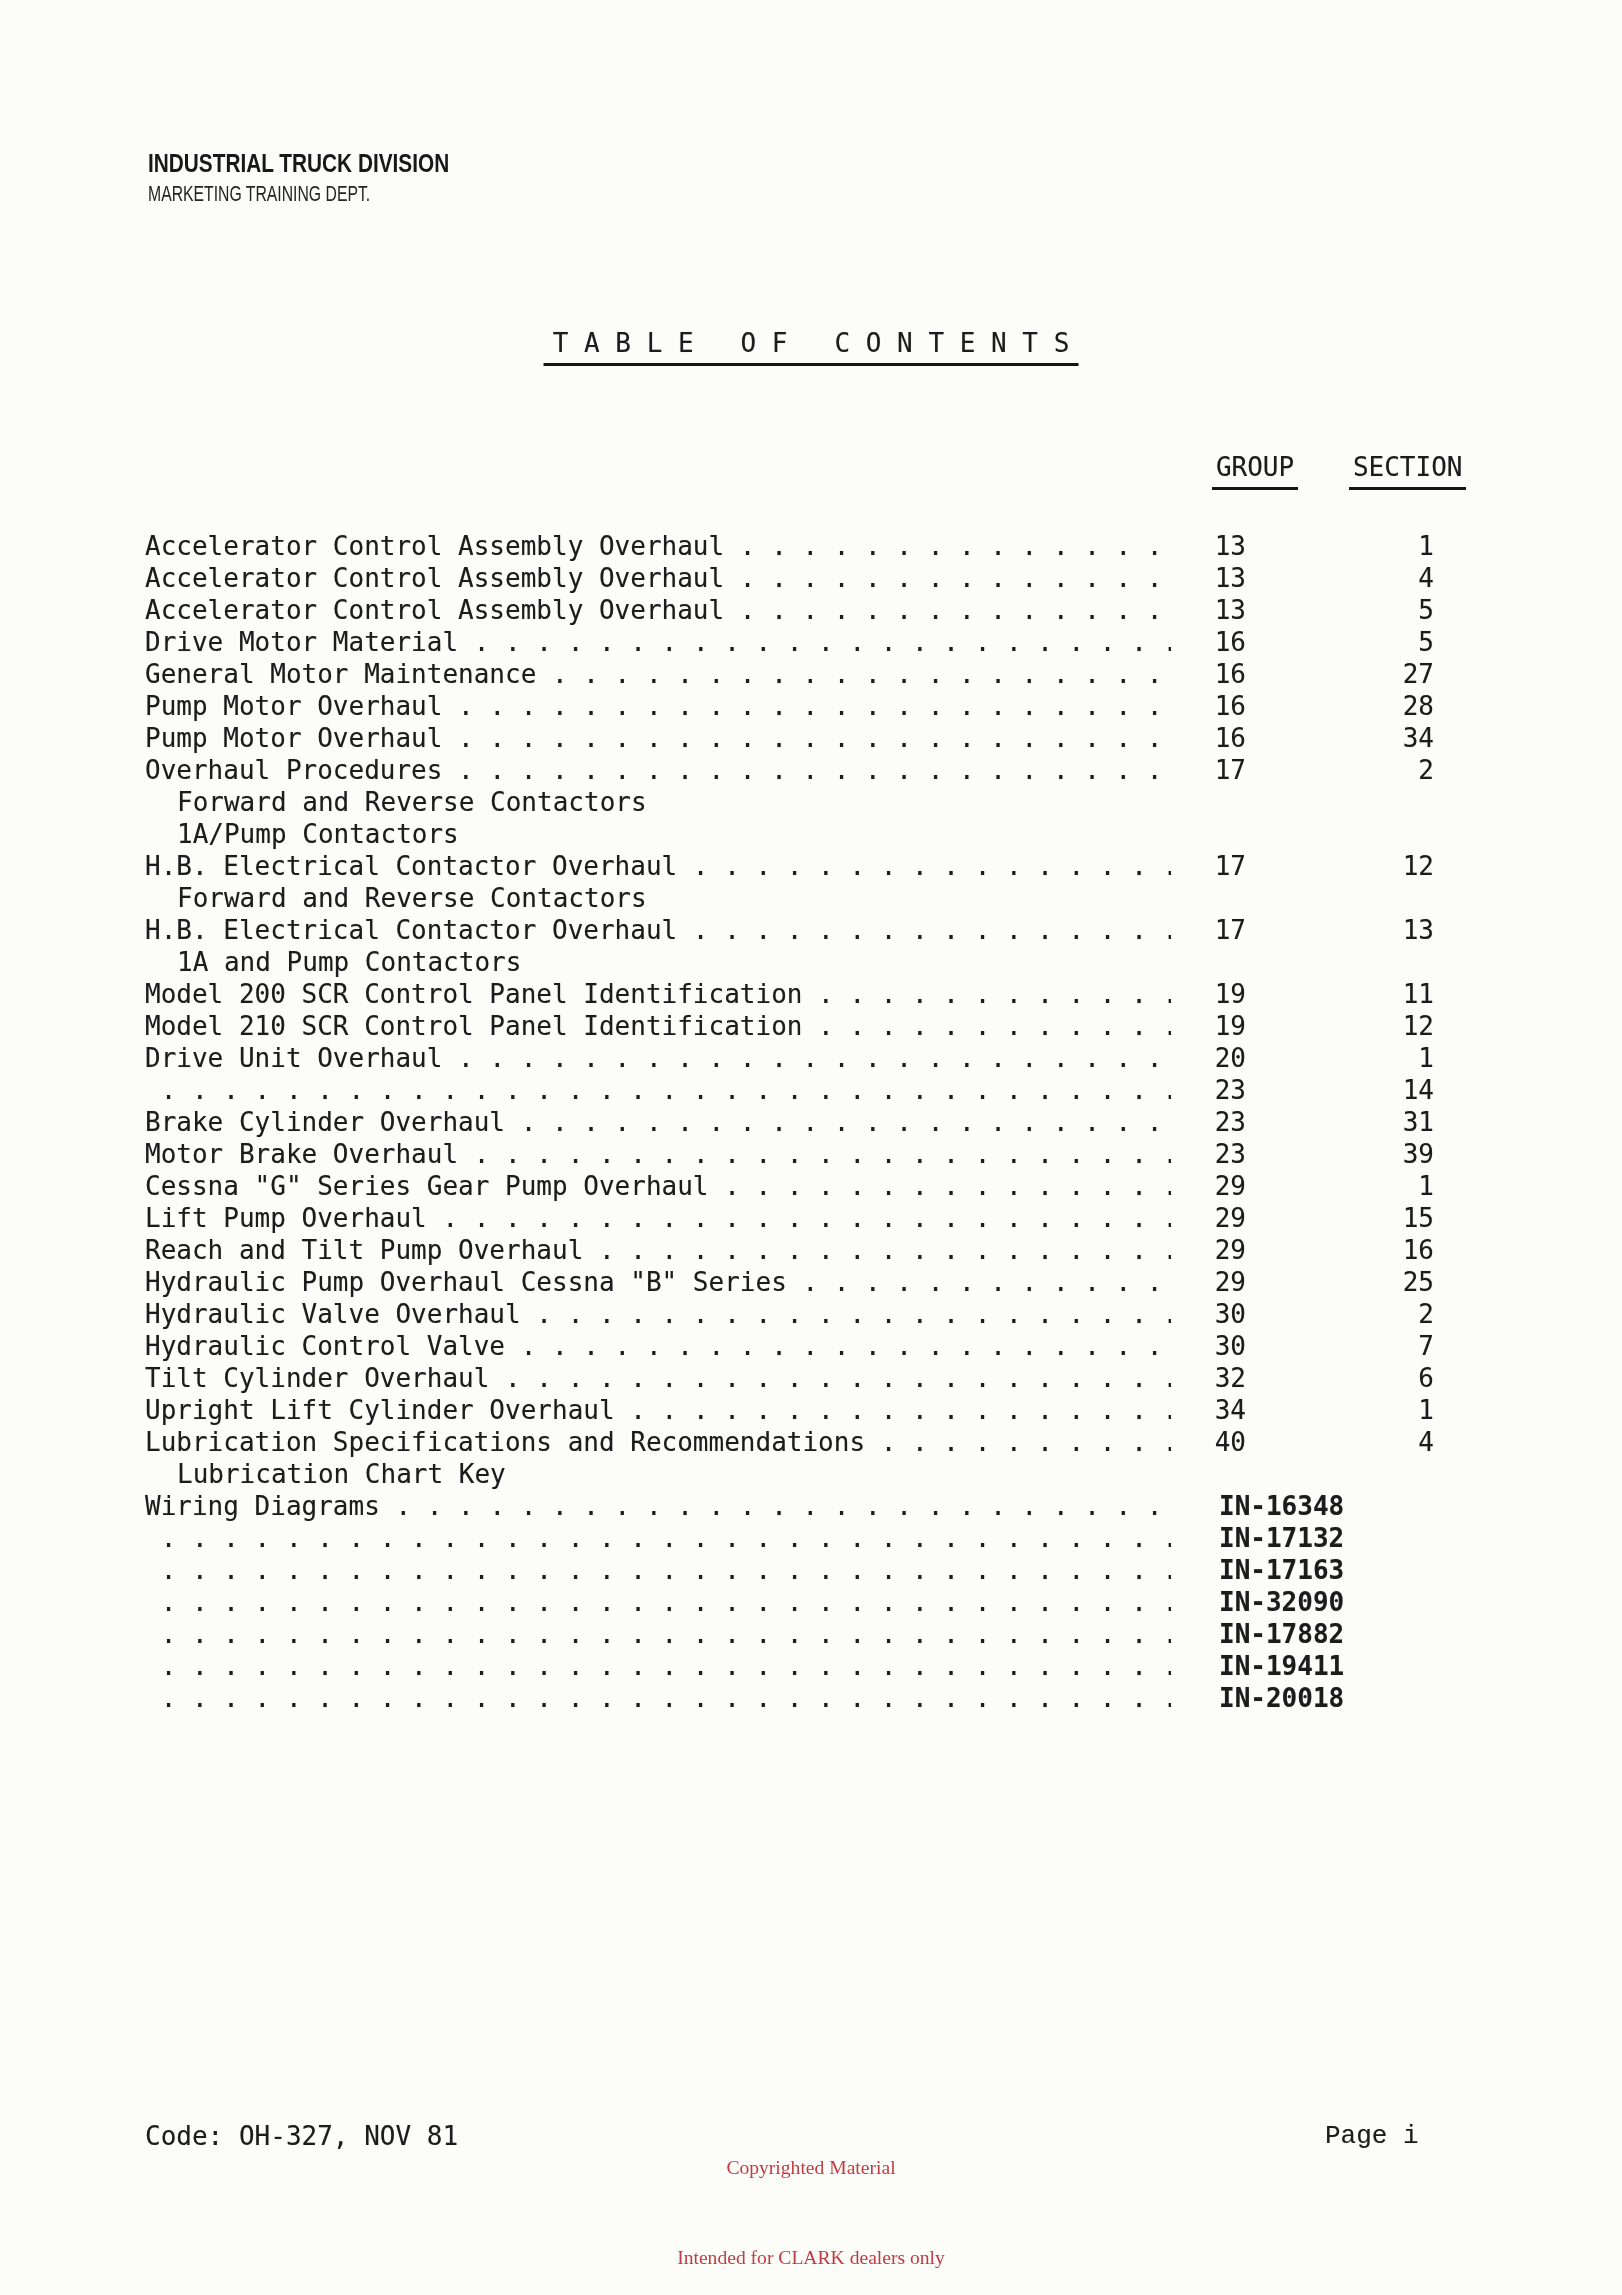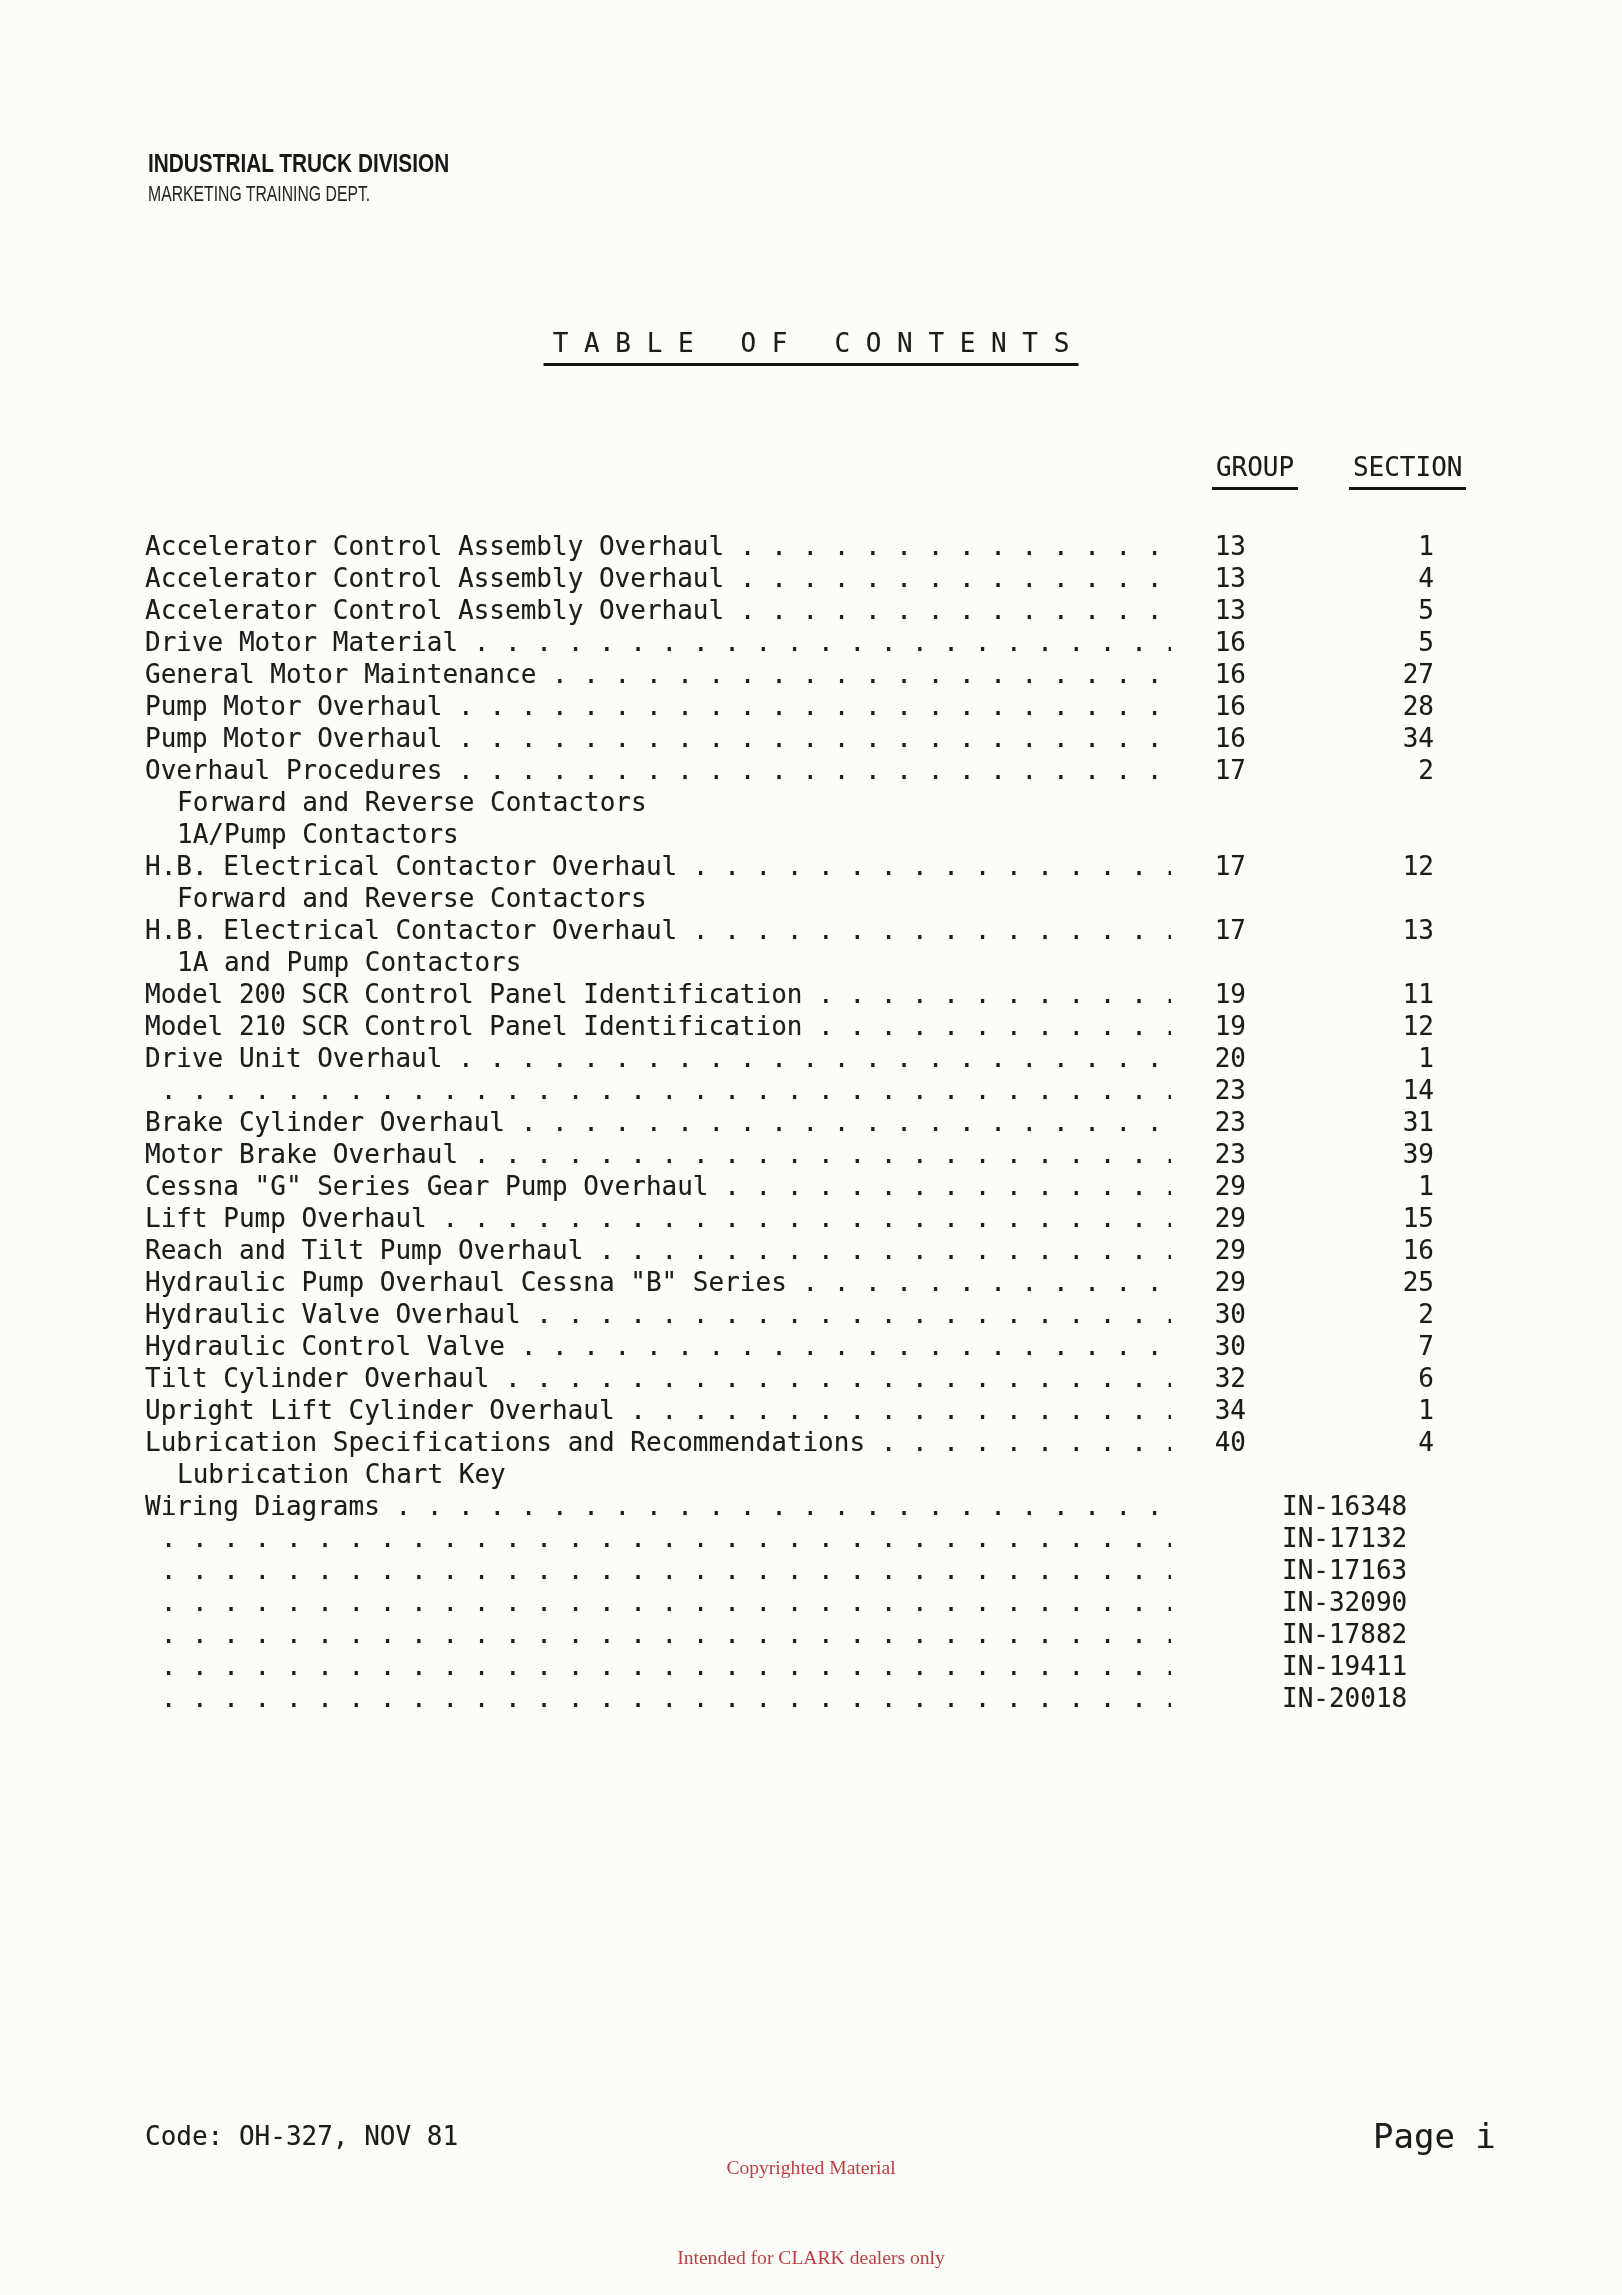--- a/index.html
+++ b/index.html
@@ -41,24 +41,24 @@
   .toc{position:absolute;left:145px;top:530px;width:1289px;}
   .row{
     position:relative;display:flex;height:32px;line-height:32px;
     font-size:26px;white-space:pre;text-shadow:0 0 0.7px rgba(25,25,25,.35);align-items:center;
   }
   .row .t{flex:0 0 auto;}
   .row.sub .t{padding-left:32px;}
   .row .lead{flex:1 1 auto;min-width:0;overflow:hidden;white-space:pre;}
   .row .g{flex:0 0 75px;text-align:right;}
   .row .s{flex:0 0 188px;text-align:right;}
-  .row .ref{position:absolute;left:1137px;top:0;}
+  .row .ref{position:absolute;left:1074px;top:0;font-weight:bold;}
   
   .footer-code{position:absolute;left:145px;top:2122px;font-size:26px;line-height:29px;white-space:pre;text-shadow:0 0 0.7px rgba(25,25,25,.35);}
-  .footer-page{position:absolute;left:1373px;top:2122px;font-size:34px;line-height:29px;white-space:pre;text-shadow:0 0 0.7px rgba(25,25,25,.35);}
+  .footer-page{position:absolute;left:1325px;top:2122px;font-size:26px;line-height:29px;white-space:pre;text-shadow:0 0 0.7px rgba(25,25,25,.35);font-family:Liberation Mono, monospace;}
   .notice{
     position:absolute;left:811px;top:2093px;transform:translateX(-50%);
     text-align:center;font-family:"Liberation Serif",serif;
     font-size:19.6px;line-height:30px;white-space:pre;
   }
 </style>
 </head>
 <body>
 
 <div class="page">

